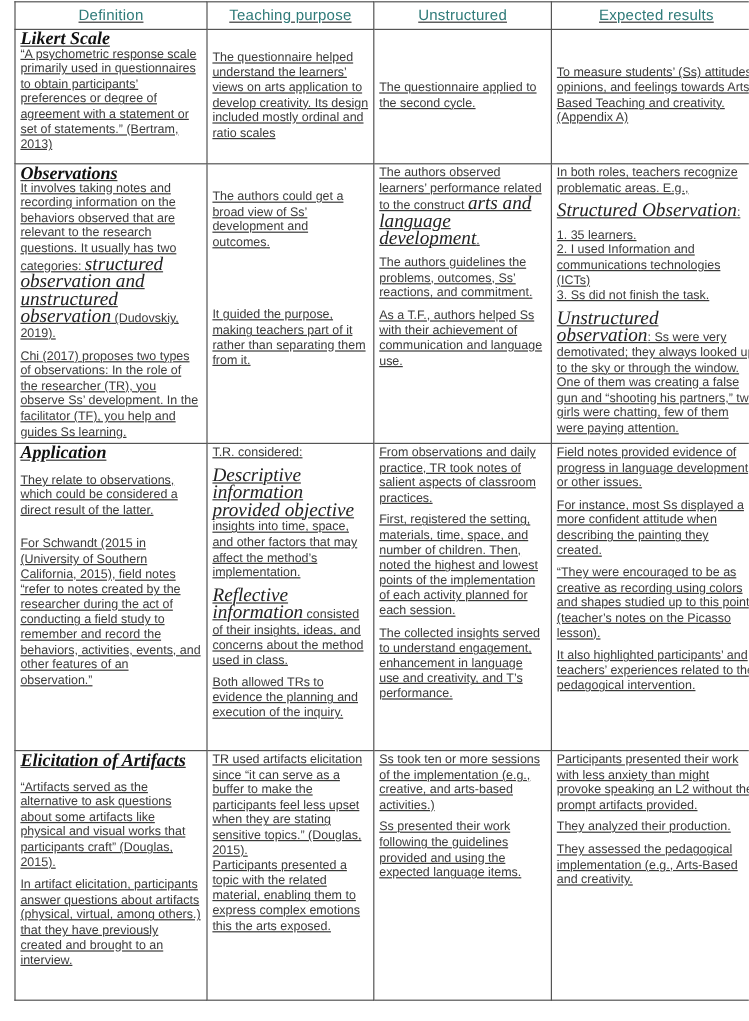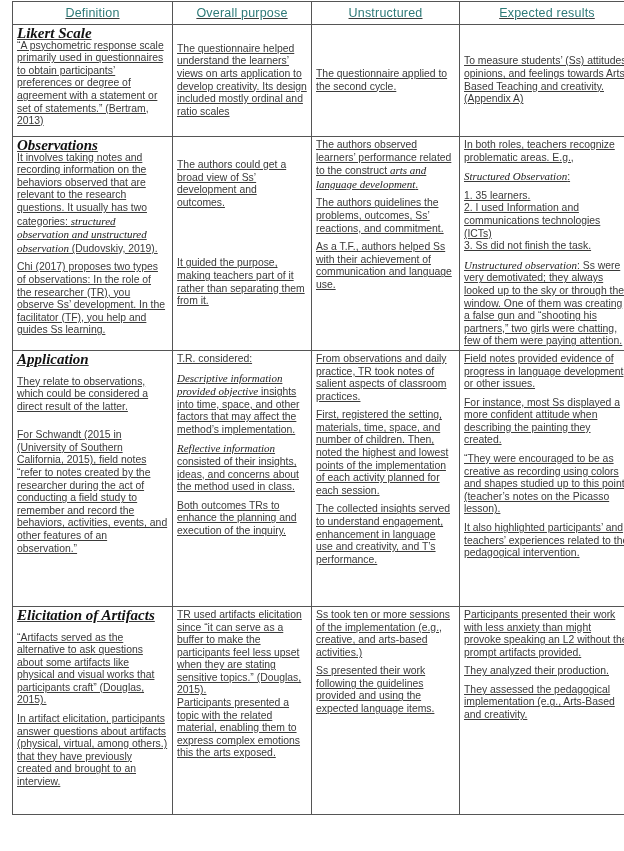--- a/index.html
+++ b/index.html
@@ -3,40 +3,40 @@
 <meta charset="utf-8">
 <style>
   html, body { margin:0; padding:0; background:#ffffff; }
   body { width:624px; height:851px; overflow:hidden; font-family:"Liberation Sans", sans-serif; color:#3a3a3a; }
   table { border-collapse:collapse; table-layout:fixed; width:622px; margin-left:12px; margin-top:1px;text-decoration:underline; }
   col.c1 { width:160px; } col.c2 { width:139px; } col.c3 { width:148px; } col.c4 { width:175px; }
   th, td { border:1.5px solid #555555; vertical-align:top; padding:2px 4px 2px 4px; font-size:10.4px; line-height:12.6px; }
   th { height:22px; font-weight:normal; color:#2e7a78; font-size:12.5px; text-align:center; vertical-align:middle; letter-spacing:0.2px; padding:0 2px; }
   td.mid { vertical-align:middle; }
   .term { font-family:"Liberation Serif", serif; font-weight:bold; font-style:italic; font-size:15px; color:#111; display:block; }
-  .ser { font-family:"Liberation Serif", serif; font-style:italic; font-size:11px; color:#222; }
+  .ser { font-family:"Liberation Serif", serif; font-style:italic; font-size:16px; color:#222; }
   p { margin:0 0 6px 0; }
   p.last { margin-bottom:0; }
   .gap { display:block; height:10px; }
   .list-line { display:block; }
 </style>
 </head>
 <body>
 
 <table>
   <colgroup>
       <col class="c1">
       <col class="c2">
       <col class="c3">
       <col class="c4">
     </colgroup>
   <thead>
     <tr>
       <th>Definition</th>
-      <th>Overall purpose</th>
+      <th>Teaching purpose</th>
       <th>Unstructured</th>
       <th>Expected results</th>
     </tr>
   </thead>
   <tbody>
 
     <tr style="height:112px;">
       <td>
         <span class="term">Likert Scale</span>
         <p class="last">“A psychometric response scale primarily used in questionnaires to obtain participants’ preferences or degree of agreement with a statement or set of statements.” (Bertram, 2013)</p>
@@ -86,21 +86,21 @@
         <span class="term">Application</span>
         <span class="gap"></span>
         <p>They relate to observations, which could be considered a direct result of the latter.</p>
         <span class="gap"></span>
         <p class="last">For Schwandt (2015 in (University of Southern California, 2015), field notes “refer to notes created by the researcher during the act of conducting a field study to remember and record the behaviors, activities, events, and other features of an observation.”</p>
       </td>
       <td>
         <p>T.R. considered:</p>
         <p><span class="ser">Descriptive information provided objective</span><span> insights into time, space, and other factors that may affect the method’s implementation.</span></p>
         <p><span class="ser">Reflective information</span><span> consisted of their insights, ideas, and concerns about the method used in class.</span></p>
-        <p class="last">Both outcomes TRs to enhance the planning and execution of the inquiry.</p>
+        <p class="last">Both allowed TRs to evidence the planning and execution of the inquiry.</p>
       </td>
       <td>
         <p>From observations and daily practice, TR took notes of salient aspects of classroom practices.</p>
         <p>First, registered the setting, materials, time, space, and number of children. Then, noted the highest and lowest points of the implementation of each activity planned for each session.</p>
         <p class="last">The collected insights served to understand engagement, enhancement in language use and creativity, and T’s performance.</p>
       </td>
       <td>
         <p>Field notes provided evidence of progress in language development or other issues.</p>
         <p>For instance, most Ss displayed a more confident attitude when describing the painting they created.</p>
         <p>“They were encouraged to be as creative as recording using colors and shapes studied up to this point” (teacher’s notes on the Picasso lesson).</p>

